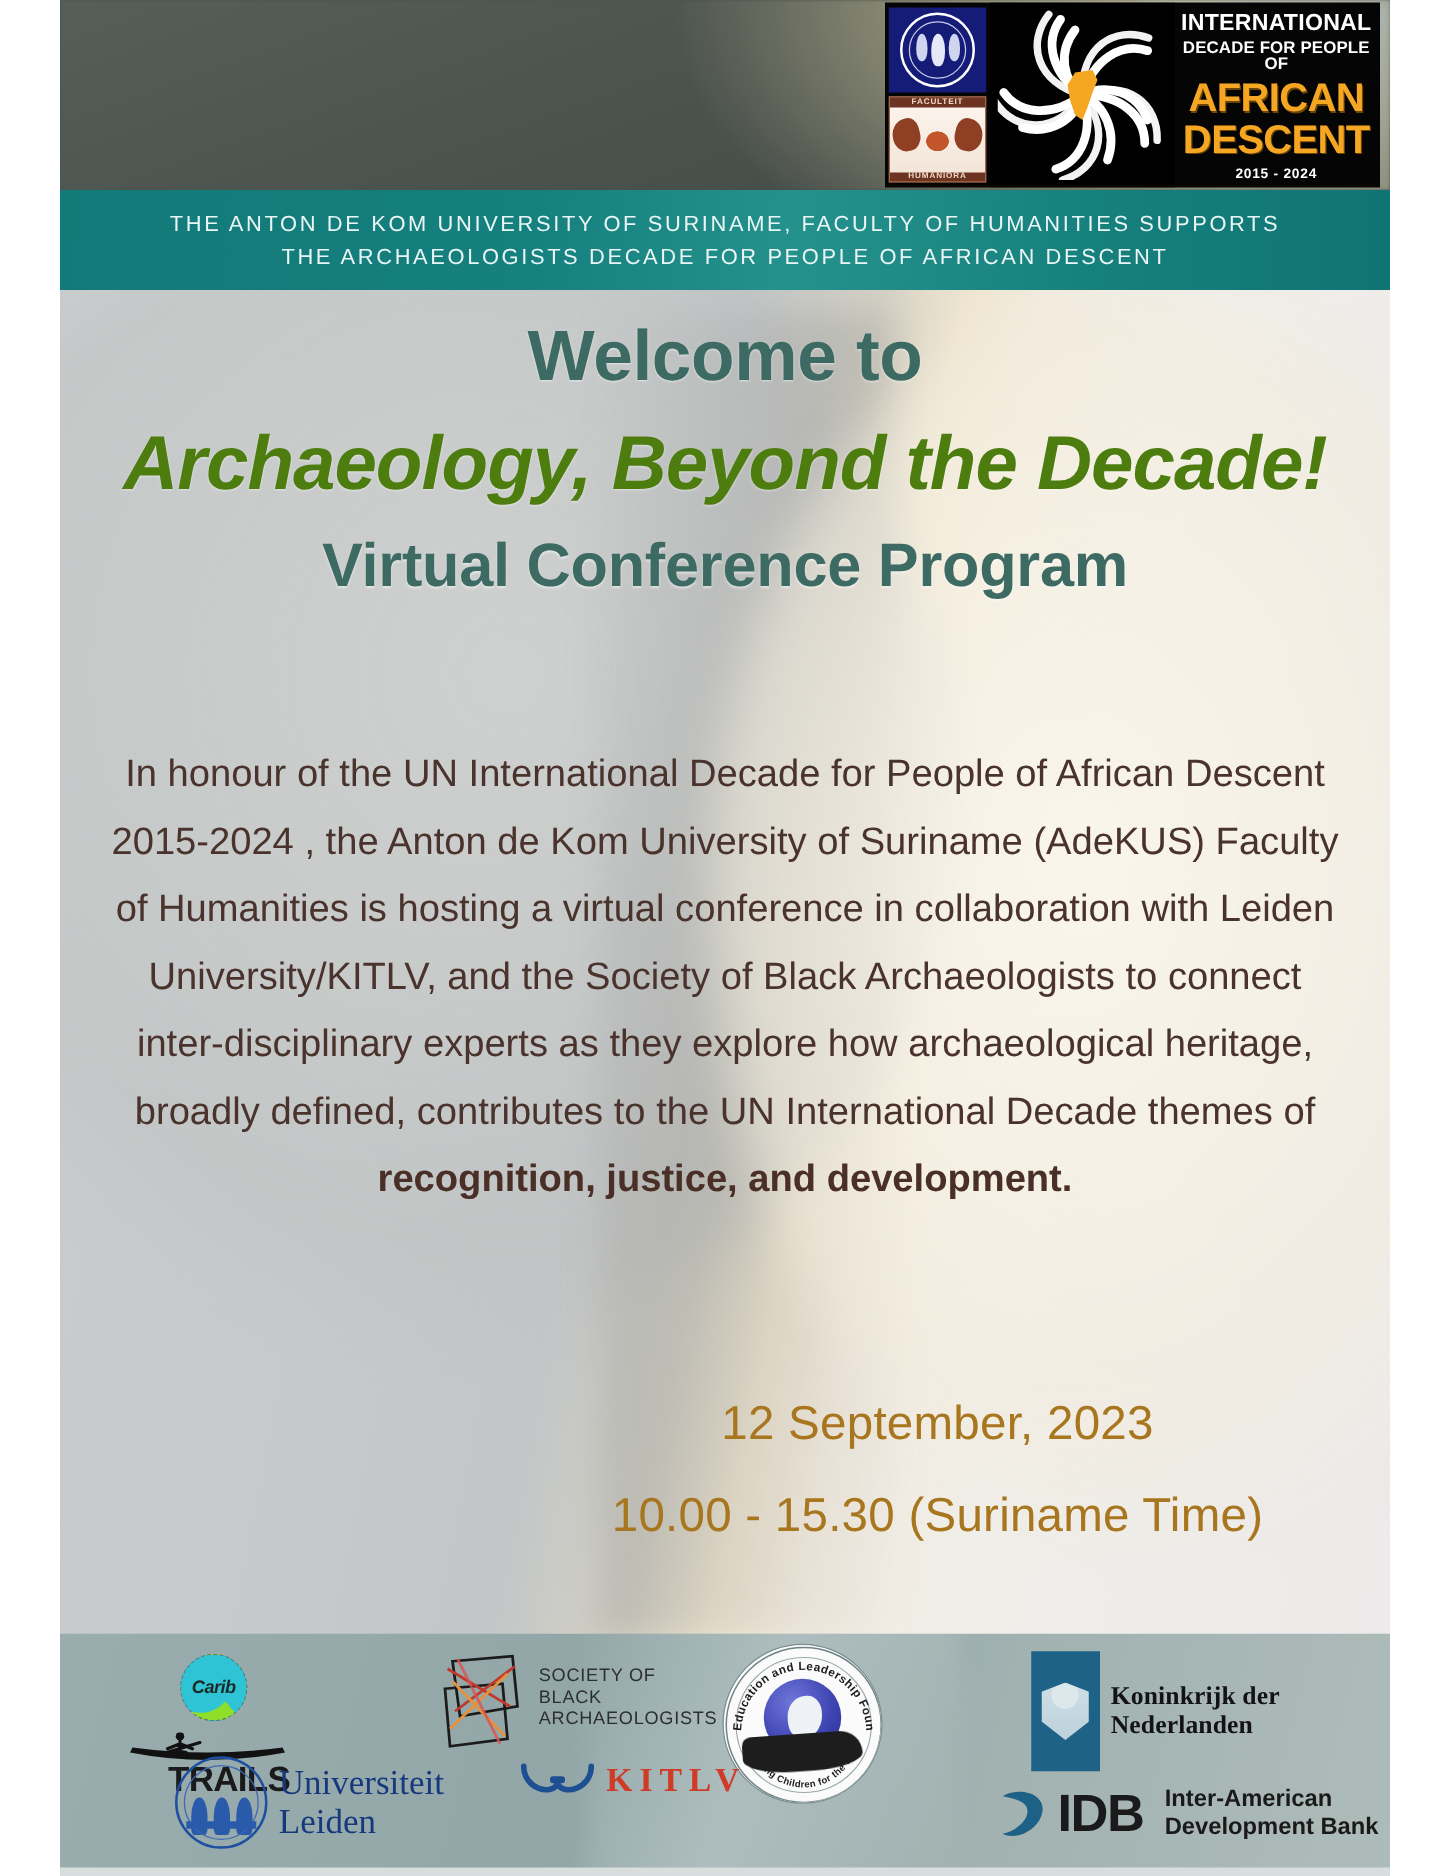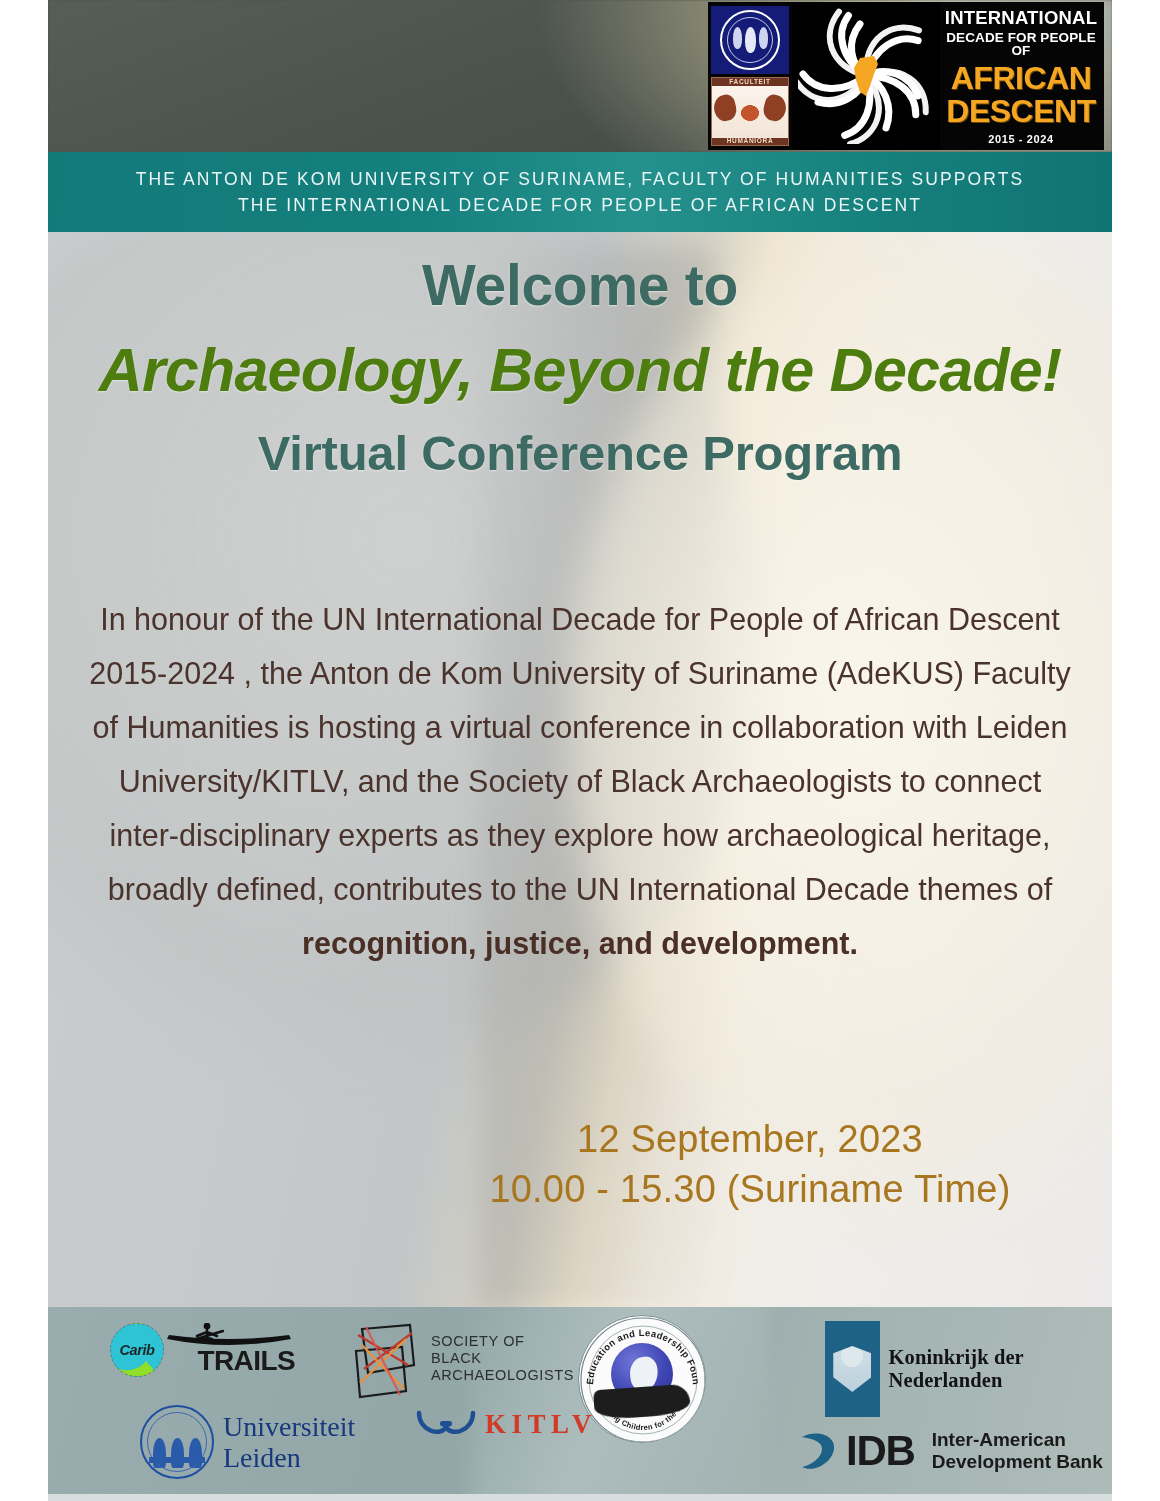--- a/index.html
+++ b/index.html
@@ -280,21 +280,21 @@
   
   .datetime {
     position: absolute;
     left: 420px; top: 1114px;
     width: 660px;
     text-align: center;
     color: #a8761f;
     line-height: 1.32;
   }
   .dt-date { font-size: 38px; font-weight: 400; letter-spacing: .2px; }
-  .dt-time { font-size: 38px; font-weight: 400; letter-spacing: .2px; }
+  .dt-time { font-size: 38px; font-weight: 400; letter-spacing: .2px; margin-top: 24px; }
 
   
   .footer-band {
     position: absolute;
     left: 48px; top: 1307px;
     width: 1064px; height: 194px;
     background:
       linear-gradient(104deg, #9aacae 0%, #93a7a8 36%, #8fa5a5 52%, #a1b2b1 70%, #aebcb9 100%);
     overflow: hidden;
   }
@@ -311,21 +311,21 @@
   }
 
   .logo-cell {
     position: absolute;
     display: flex;
     align-items: center;
     gap: 9px;
   }
 
   
-  .caribtrails { left: 62px; top: 16px; }
+  .caribtrails { left: 62px; top: 16px; flex-direction: column; }
   .ct-globe {
     width: 54px; height: 54px; border-radius: 50%;
     background:
       radial-gradient(circle at 30% 40%, #2fc3d6 0%, #2fc3d6 52%, rgba(0,0,0,0) 54%),
       conic-gradient(from 200deg, #8ede2a 0deg 140deg, #2fc3d6 140deg 300deg, #8ede2a 300deg 360deg);
     border: 1.5px dashed #5e7a70;
     position: relative;
     display: flex; align-items: center; justify-content: center;
   }
   .ct-globe span {
@@ -529,21 +529,21 @@
       <div class="dw-1">INTERNATIONAL</div>
       <div class="dw-2">DECADE FOR PEOPLE OF</div>
       <div class="dw-3">AFRICAN</div>
       <div class="dw-4">DESCENT</div>
       <div class="dw-5">2015 - 2024</div>
     </div>
   </div>
 
   <div class="teal-band">
     <div class="teal-line">THE ANTON DE KOM UNIVERSITY OF SURINAME, FACULTY OF HUMANITIES  SUPPORTS</div>
-    <div class="teal-line">THE INTERNATIONAL DECADE FOR PEOPLE OF AFRICAN DESCENT</div>
+    <div class="teal-line">THE ARCHAEOLOGISTS DECADE FOR PEOPLE OF AFRICAN DESCENT</div>
   </div>
 
   <div class="headline-wrap">
     <div class="h-welcome">Welcome to</div>
     <div class="h-main">Archaeology, Beyond the Decade!</div>
     <div class="h-sub">Virtual Conference Program</div>
   </div>
 
   <p class="body-copy"><span>In honour of the UN International Decade for People of African Descent 2015-2024 , the Anton de Kom University of Suriname (AdeKUS) Faculty of Humanities is hosting a virtual conference in collaboration with Leiden University/KITLV, and the Society of Black Archaeologists to connect inter-disciplinary experts as they explore how archaeological heritage, broadly defined, contributes to the UN International Decade themes of </span><span class="emph">recognition, justice, and development.</span></p>
 

